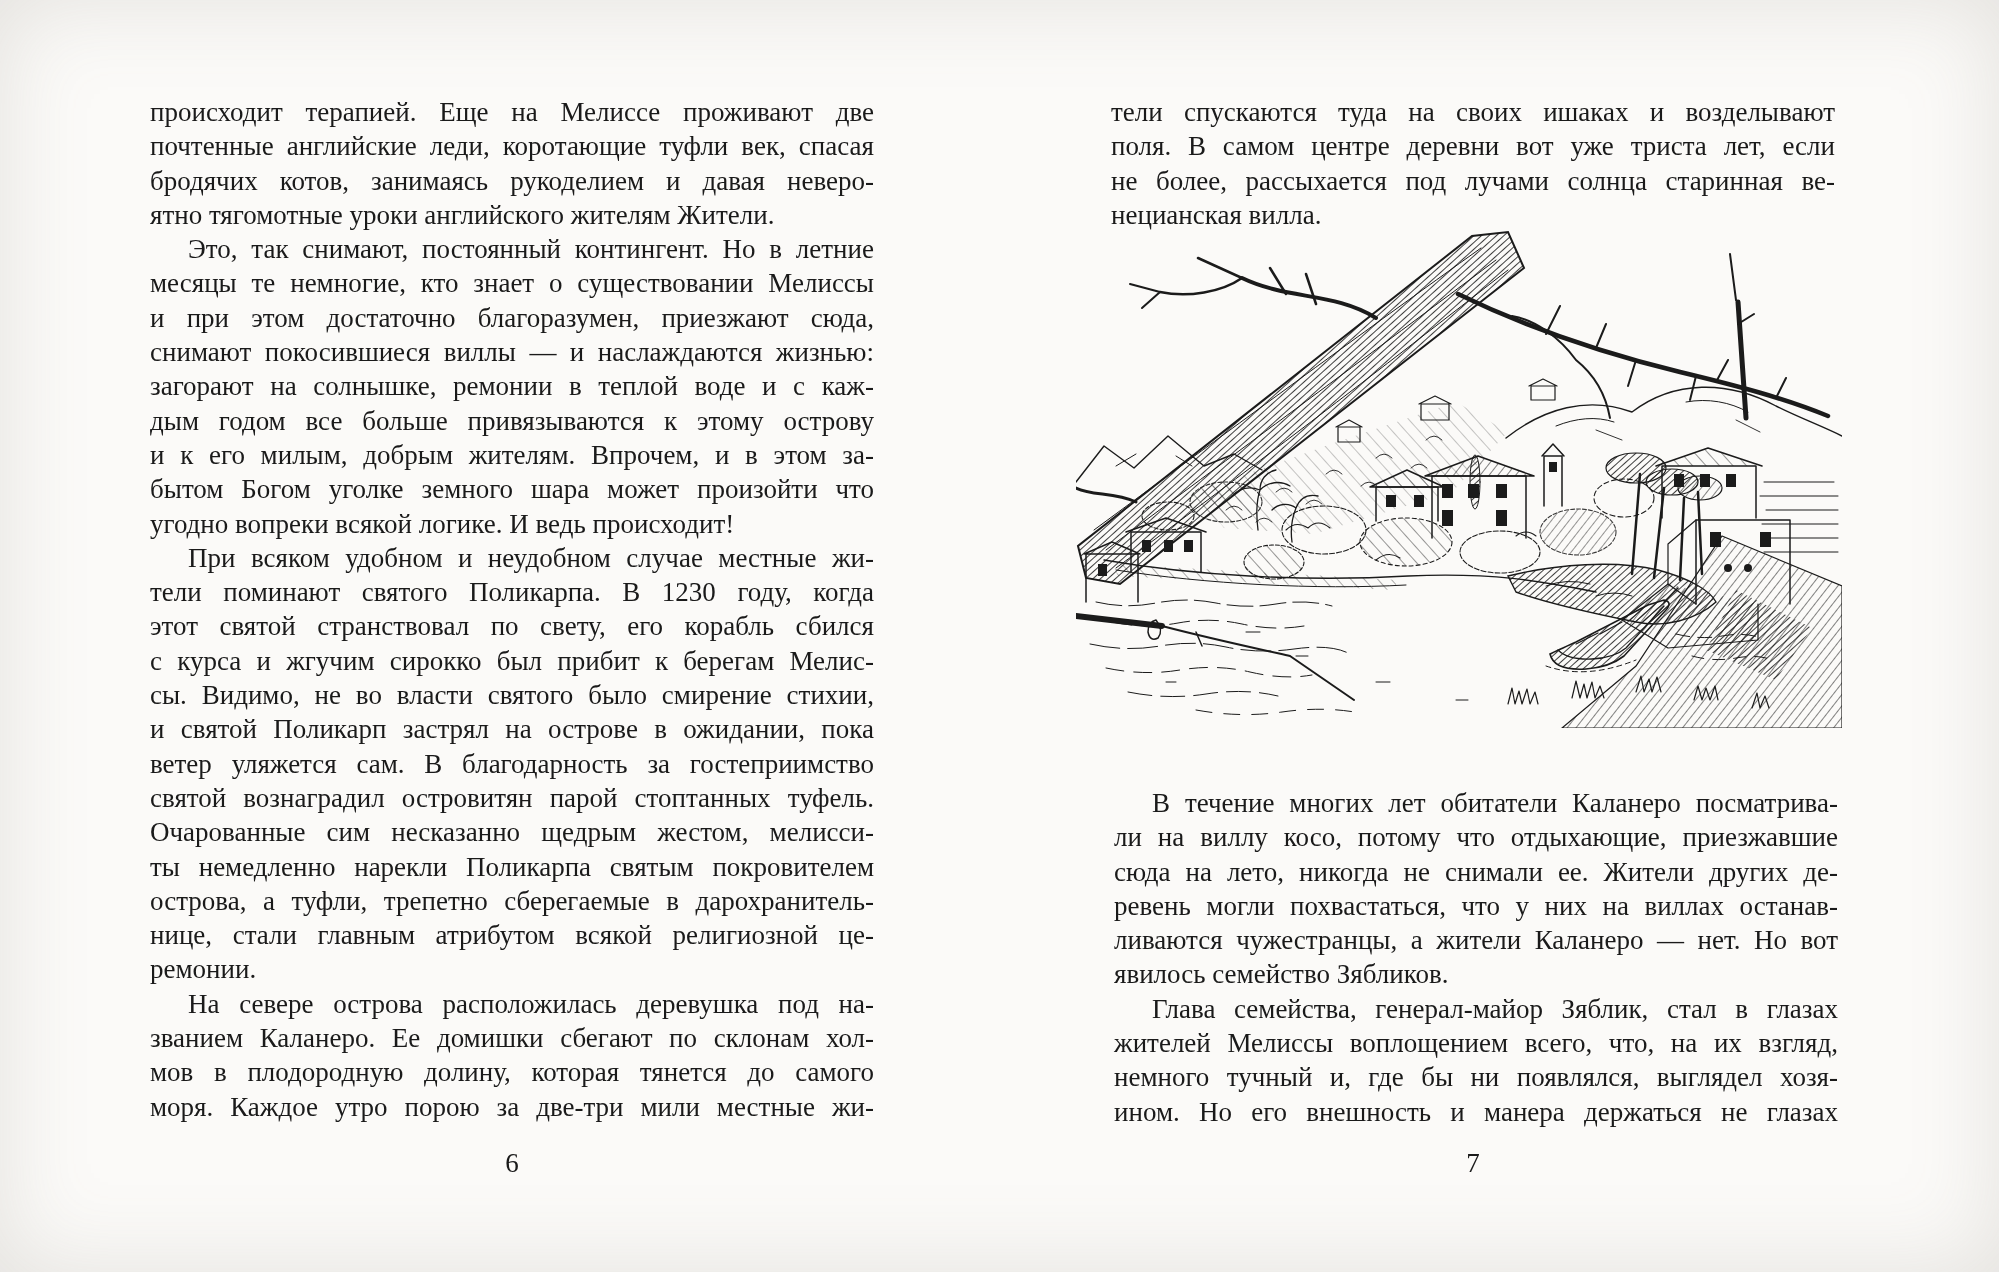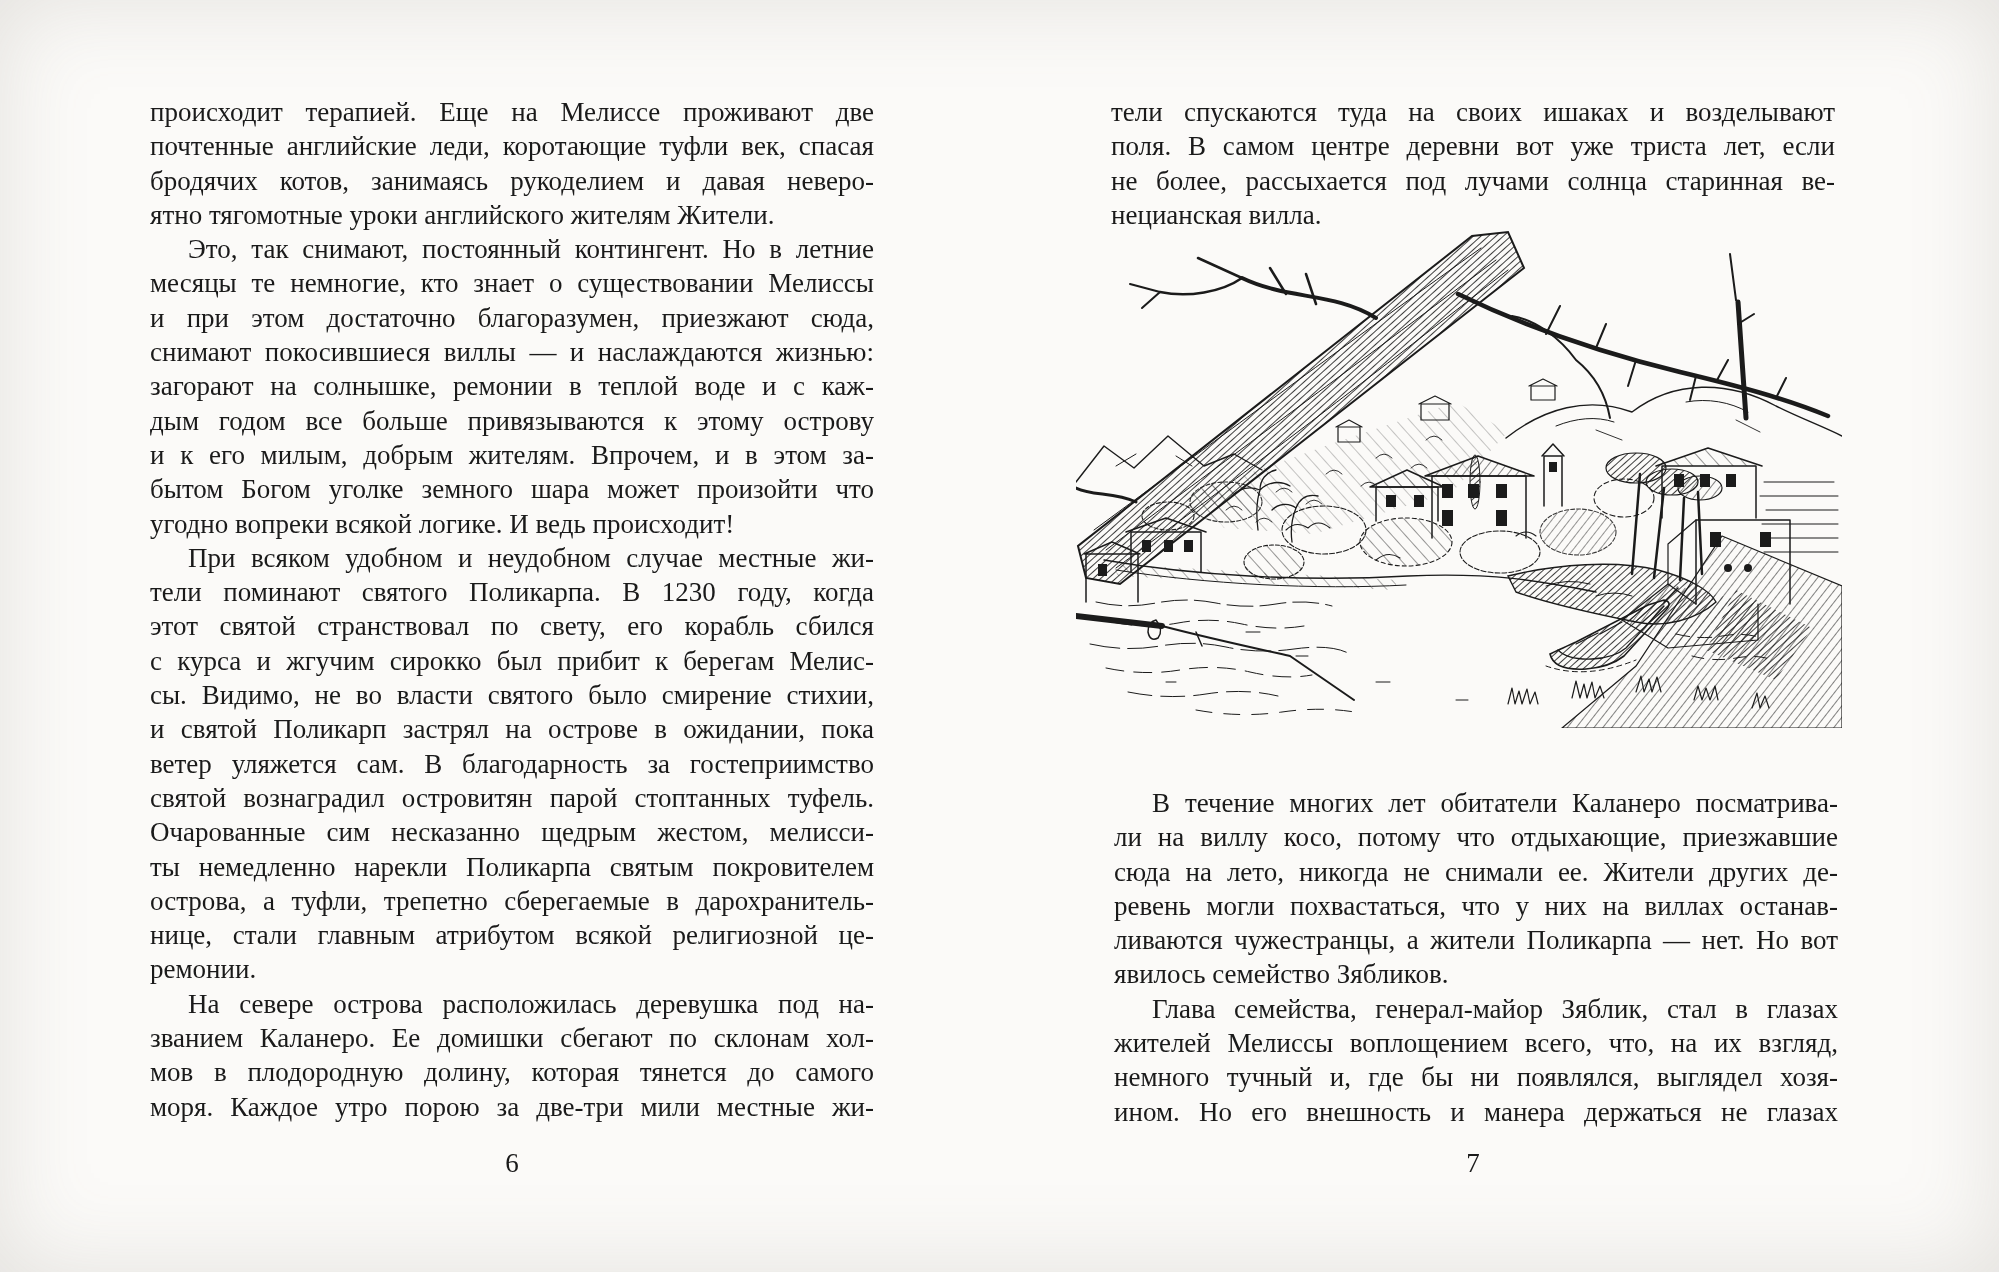--- a/index.html
+++ b/index.html
@@ -243,21 +243,21 @@
     </g>
   </g>
 </svg>
 </div>
 
 <div class="col col-rbot">
   <div class="ln ind">В течение многих лет обитатели Каланеро посматрива-</div>
   <div class="ln">ли на виллу косо, потому что отдыхающие, приезжавшие</div>
   <div class="ln">сюда на лето, никогда не снимали ее. Жители других де-</div>
   <div class="ln">ревень могли похвастаться, что у них на виллах останав-</div>
-  <div class="ln">ливаются чужестранцы, а жители Поликарпа — нет. Но вот</div>
+  <div class="ln">ливаются чужестранцы, а жители Каланеро — нет. Но вот</div>
   <div class="ln last">явилось семейство Зябликов.</div>
   <div class="ln ind">Глава семейства, генерал-майор Зяблик, стал в глазах</div>
   <div class="ln">жителей Мелиссы воплощением всего, что, на их взгляд,</div>
   <div class="ln">немного тучный и, где бы ни появлялся, выглядел хозя-</div>
   <div class="ln">ином. Но его внешность и манера держаться не глазах</div>
 </div>
 
 <div class="pagenum pn-left">6</div>
 <div class="pagenum pn-right">7</div>
 

